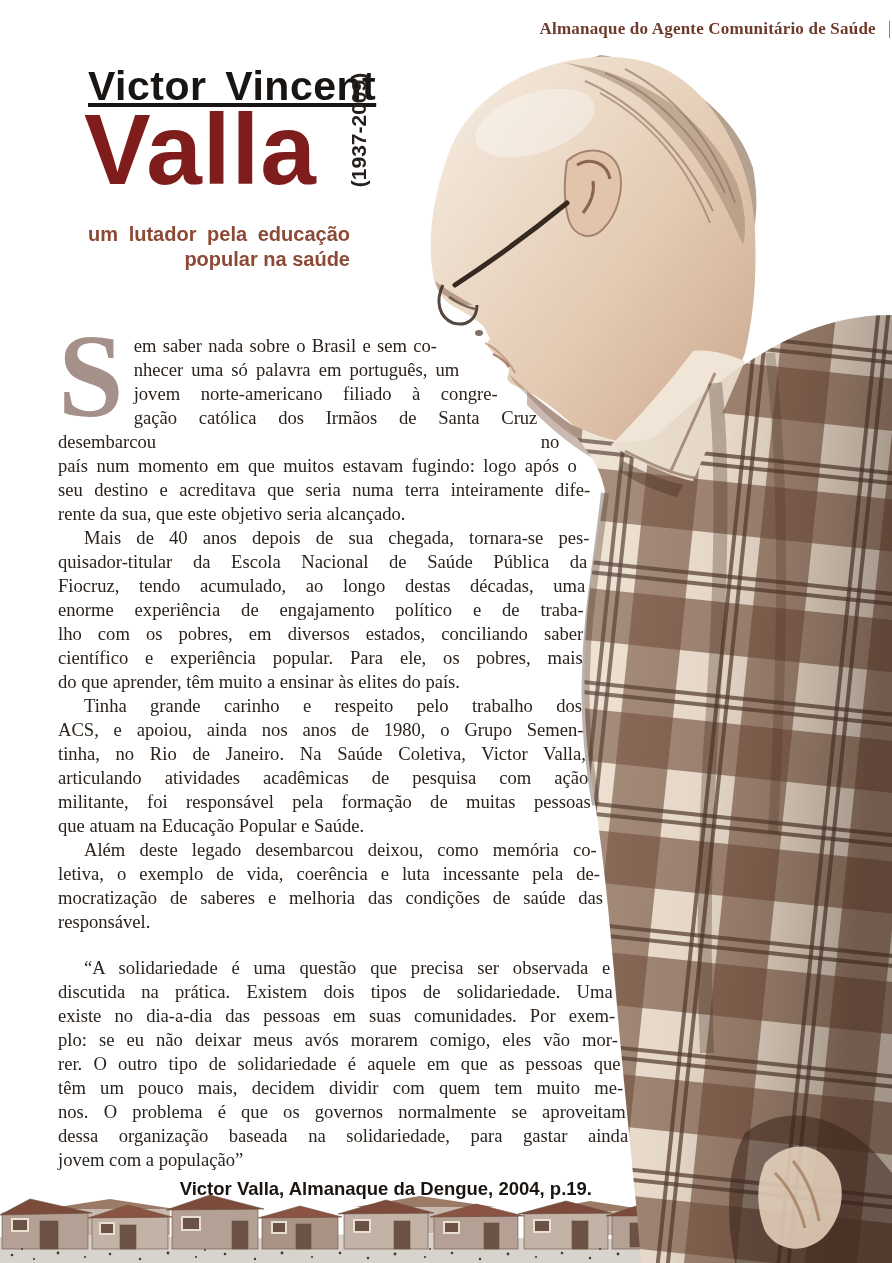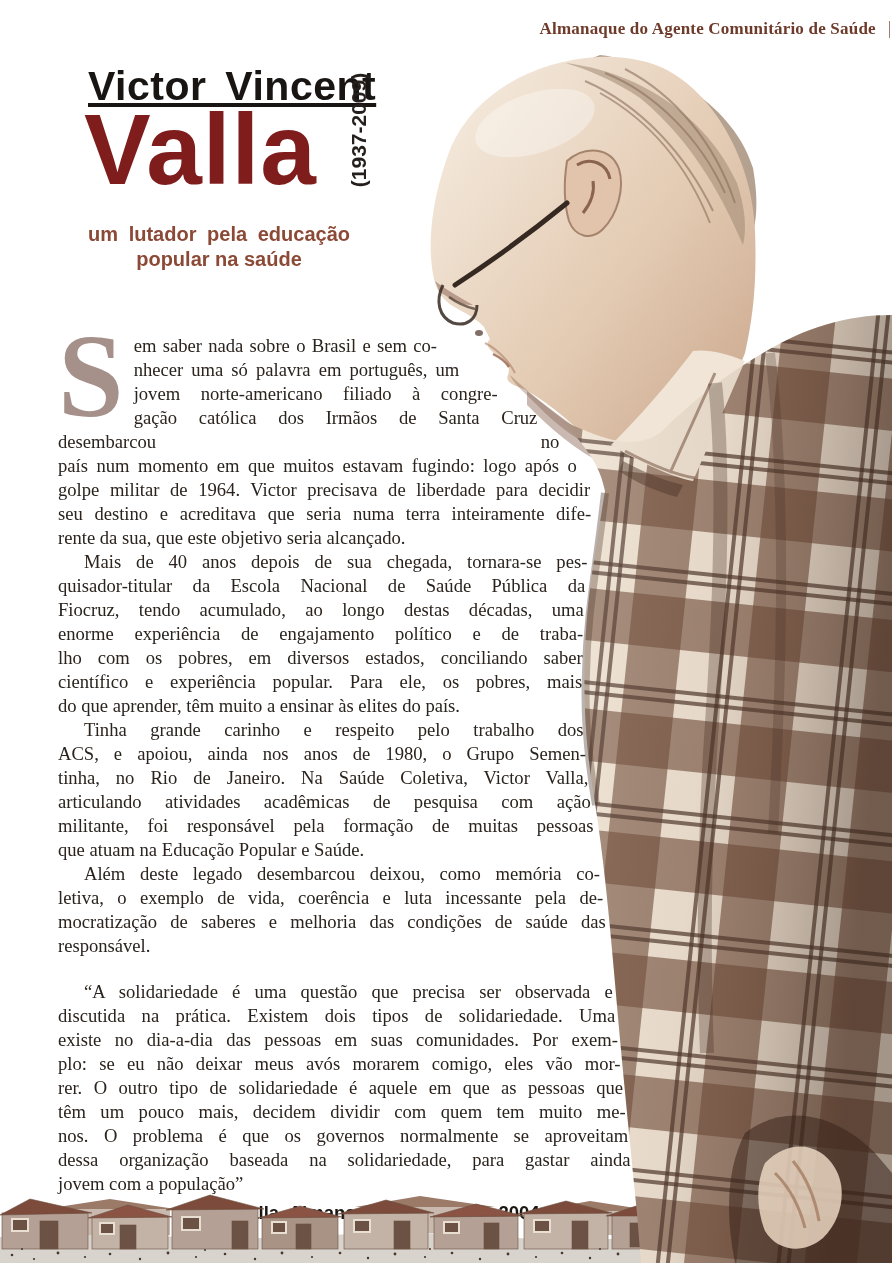--- a/index.html
+++ b/index.html
@@ -34,21 +34,21 @@
   .title-years span{
     transform:rotate(-90deg);white-space:nowrap;
     font-family:"Liberation Sans",sans-serif;font-weight:bold;font-size:21px;color:#241f1c;
   }
   .subtitle{
     position:absolute;left:88px;top:222px;width:262px;
     font-family:"Liberation Sans",sans-serif;font-weight:bold;font-size:20px;
     color:#8c4a36;line-height:25px;
   }
   .subtitle .s1{text-align:justify;text-align-last:justify;}
-  .subtitle .s2{text-align:center;}
+  .subtitle .s2{text-align:right;}
   
   .content{
     position:absolute;left:58px;top:334px;width:834px;
     font-size:18.6px;line-height:24px;color:#2b231d;
   }
   .photo-spacer{
     float:right;width:477px;height:931px;
     shape-outside:polygon(30px 0px,55px 23px,90px 43px,125px 63px,157px 98px,183px 138px,185px 188px,177px 278px,175px 368px,185px 468px,197px 558px,207px 658px,219px 768px,230px 878px,235px 931px,477px 931px,477px 0px);
     shape-margin:8px;
   }
@@ -179,21 +179,20 @@
     <div class="photo-spacer"></div>
 
     <div class="para">
       <span class="dropcap">S</span>
       <div>
           <div class="line jline">em saber nada sobre o Brasil e sem co-</div>
           <div class="line jline">nhecer uma só palavra em português, um</div>
           <div class="line jline">jovem norte-americano filiado à congre-</div>
           <div class="line jline">gação católica dos Irmãos de Santa Cruz desembarcou no</div>
           <div class="line jline">país num momento em que muitos estavam fugindo: logo após o</div>
-          <div class="line jline">golpe militar de 1964. Victor precisava de liberdade para decidir</div>
           <div class="line jline">seu destino e acreditava que seria numa terra inteiramente dife-</div>
           <div class="line lastline">rente da sua, que este objetivo seria alcançado.</div>
         </div>
     </div>
     <div class="para">
         <div class="line jline findent">Mais de 40 anos depois de sua chegada, tornara-se pes-</div>
         <div class="line jline">quisador-titular da Escola Nacional de Saúde Pública da</div>
         <div class="line jline">Fiocruz, tendo acumulado, ao longo destas décadas, uma</div>
         <div class="line jline">enorme experiência de engajamento político e de traba-</div>
         <div class="line jline">lho com os pobres, em diversos estados, conciliando saber</div>

